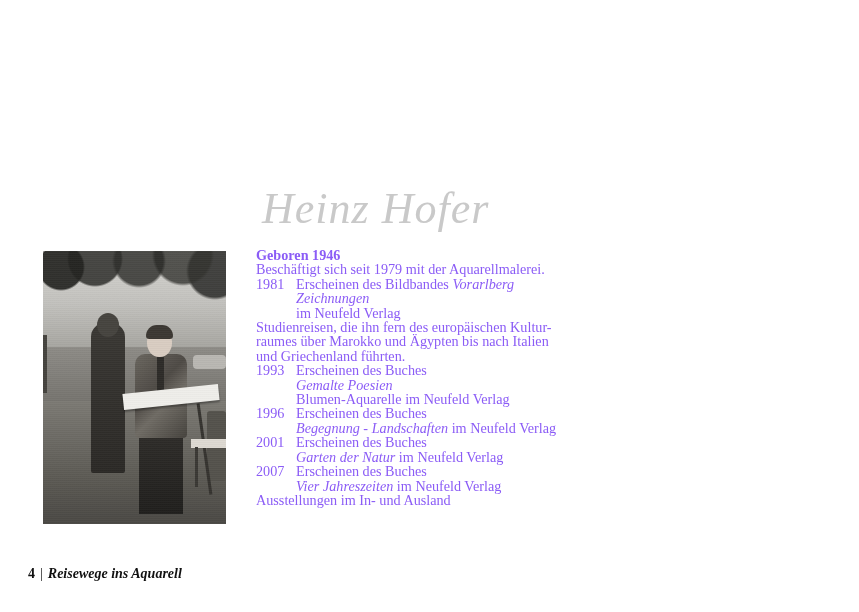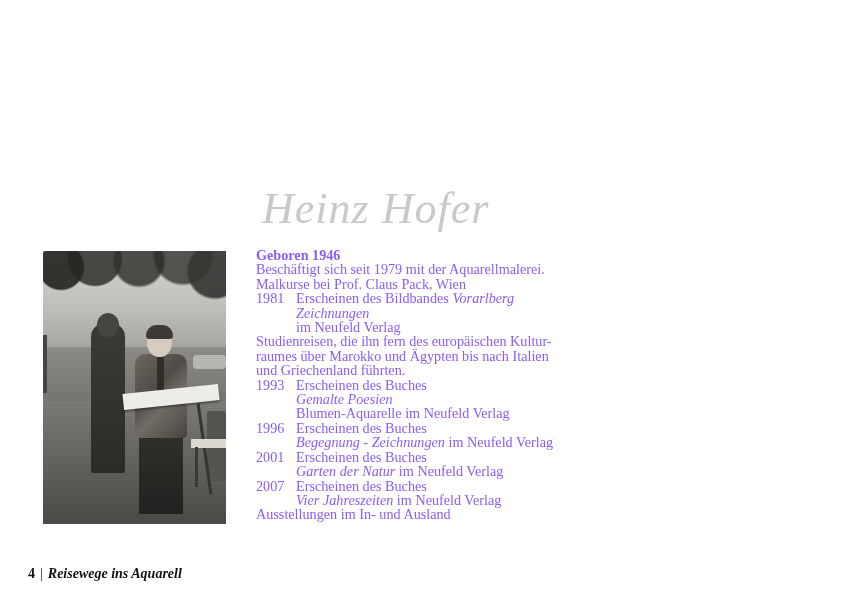--- a/index.html
+++ b/index.html
@@ -271,21 +271,20 @@
     <div class="man-head"></div>
     <div class="man-hair"></div>
     <div class="easel-board"></div>
     <div class="grain"></div>
   </div>
 
   <div class="bio">
 
     <p class="line bold">Geboren 1946</p>
     <p class="line">Beschäftigt sich seit 1979 mit der Aquarellmalerei.</p>
-    <p class="line">Malkurse bei Prof. Claus Pack, Wien</p>
 
     <div class="entry">
       <span class="year">1981</span>
       <span class="body"><span>Erscheinen des Bildbandes </span><span class="ital">Vorarlberg</span></span>
     </div>
     <div class="entry indent">
       <span class="ital">Zeichnungen</span>
         <span> im Neufeld Verlag</span>
     </div>
 
@@ -303,21 +302,21 @@
     <div class="entry">
       <span class="year"></span>
       <span class="body">Blumen-Aquarelle im Neufeld Verlag</span>
     </div>
 
     <div class="entry">
       <span class="year">1996</span>
       <span class="body">Erscheinen des Buches</span>
     </div>
     <div class="indent">
-      <span class="ital">Begegnung - Zeichnungen</span><span> im Neufeld Verlag</span>
+      <span class="ital">Begegnung - Landschaften</span><span> im Neufeld Verlag</span>
     </div>
 
     <div class="entry">
       <span class="year">2001</span>
       <span class="body">Erscheinen des Buches</span>
     </div>
     <div class="indent">
       <span class="ital">Garten der Natur</span><span> im Neufeld Verlag</span>
     </div>
 

